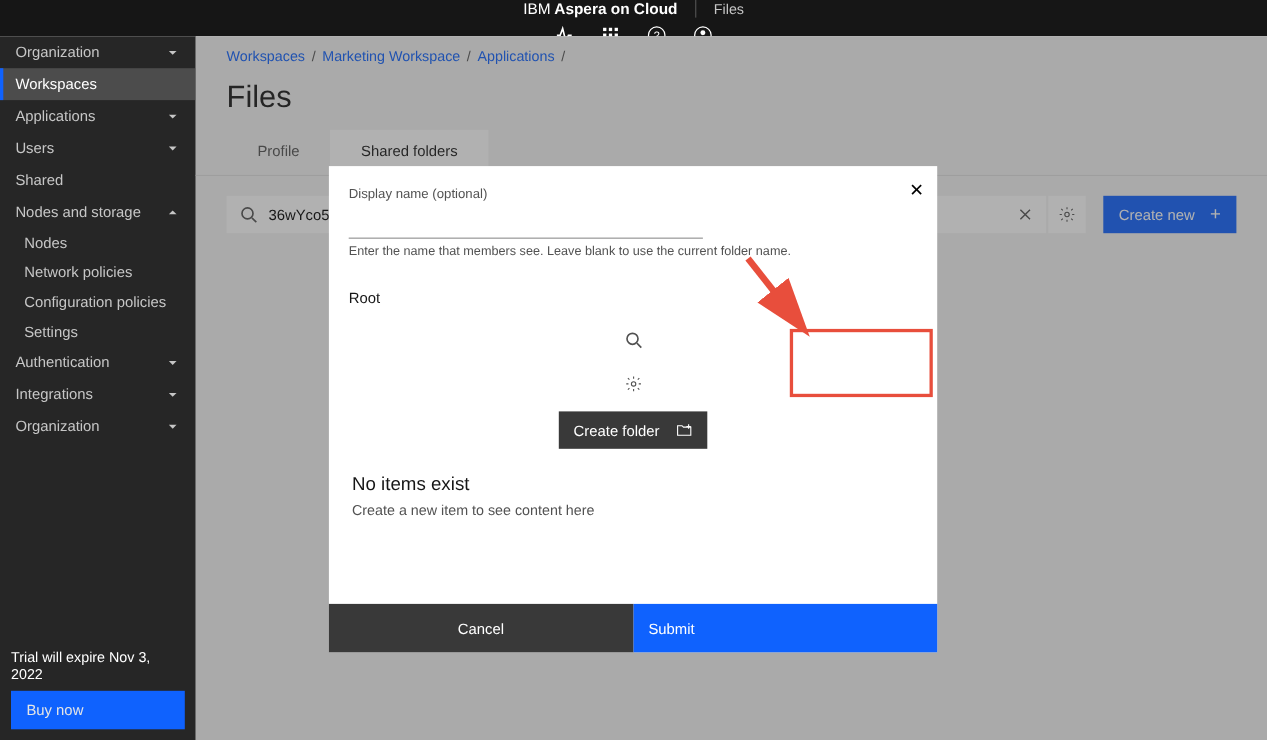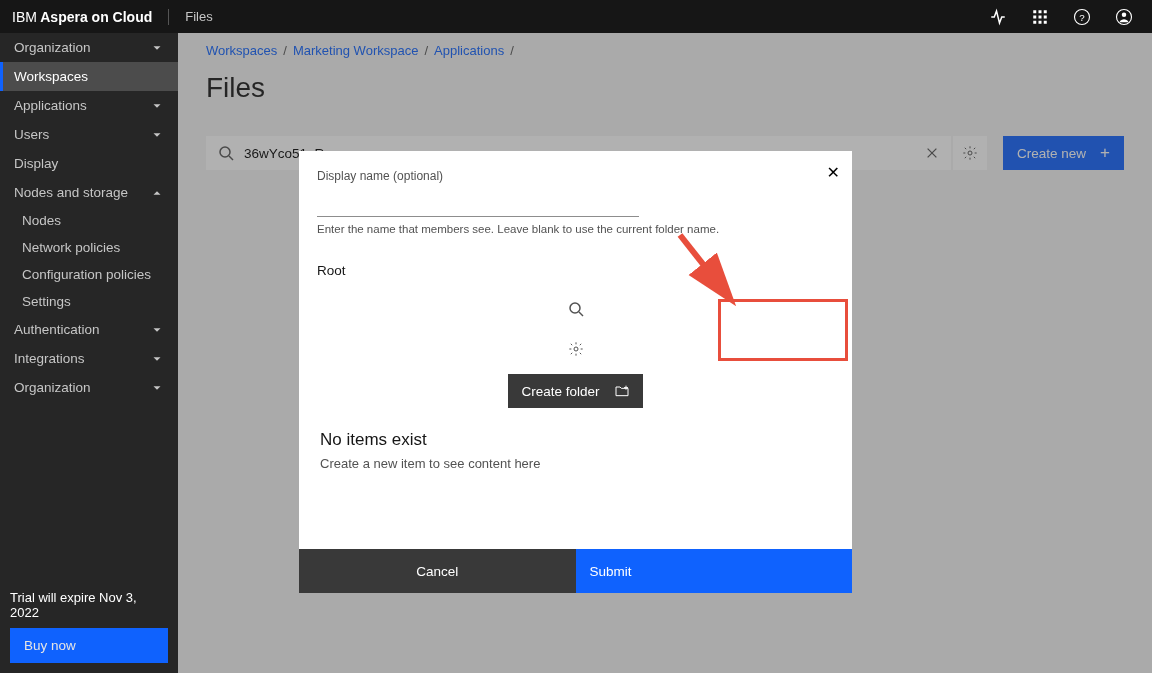--- a/index.html
+++ b/index.html
@@ -15,20 +15,21 @@
     }
     
     .header {
       background: #161616;
       color: #fff;
       height: 33px;
       display: flex;
       align-items: center;
       padding: 0 12px;
       justify-content: space-between;
+      flex-direction: column;
     }
     .header-left { display: flex; align-items: center; gap: 12px; }
     .header-title { font-weight: 400; font-size: 14px; }
     .header-title .bold { font-weight: 600; }
     .header-divider { width: 1px; height: 16px; background: #555; margin: 0 4px; }
     .header-admin { color: #c6c6c6; font-size: 13px; }
     .header-icons { display: flex; gap: 10px; align-items: center; }
     .header-icon { width: 32px; height: 32px; display: flex; align-items: center; justify-content: center; cursor: pointer; }
     .header-icon svg { width: 18px; height: 18px; fill: #fff; }
     
@@ -330,21 +331,21 @@
             <path d="M4 6l4 4 4-4"></path>
           </svg>
       </div>
       <div class="nav-item">
         <span>Users</span>
         <svg class="chev" viewBox="0 0 16 16">
             <path d="M4 6l4 4 4-4"></path>
           </svg>
       </div>
       <div class="nav-item">
-        <span>Display</span>
+        <span>Shared</span>
       </div>
       <div class="nav-item">
         <span>Nodes and storage</span>
         <svg class="chev" viewBox="0 0 16 16">
             <path d="M4 10l4-4 4 4"></path>
           </svg>
       </div>
       <div class="nav-sub">Nodes</div>
       <div class="nav-sub">Network policies</div>
       <div class="nav-sub">Configuration policies</div>
@@ -377,20 +378,24 @@
   <div class="main">
     <div class="breadcrumb">
       <span>Workspaces</span>
       <span class="sep">/</span>
       <span>Marketing Workspace</span>
       <span class="sep">/</span>
       <span>Applications</span>
       <span class="sep">/</span>
     </div>
     <h1 class="page-title">Files</h1>
+    <div class="tabs">
+      <div class="tab">Profile</div>
+      <div class="tab active">Shared folders</div>
+    </div>
     <div class="toolbar">
       <div class="search-box">
         <svg class="search-icon" viewBox="0 0 16 16">
             <circle cx="7" cy="7" r="5" stroke="#525252" fill="none" stroke-width="1.5"></circle>
             <line x1="11" y1="11" x2="15" y2="15" stroke="#525252" stroke-width="1.5"></line>
           </svg>
         <input class="search-input" value="36wYco51pR" style="">
         <svg class="clear-icon" width="14" height="14" viewBox="0 0 16 16">
             <line x1="3" y1="3" x2="13" y2="13" stroke="#525252" stroke-width="1.5"></line>
             <line x1="13" y1="3" x2="3" y2="13" stroke="#525252" stroke-width="1.5"></line>

